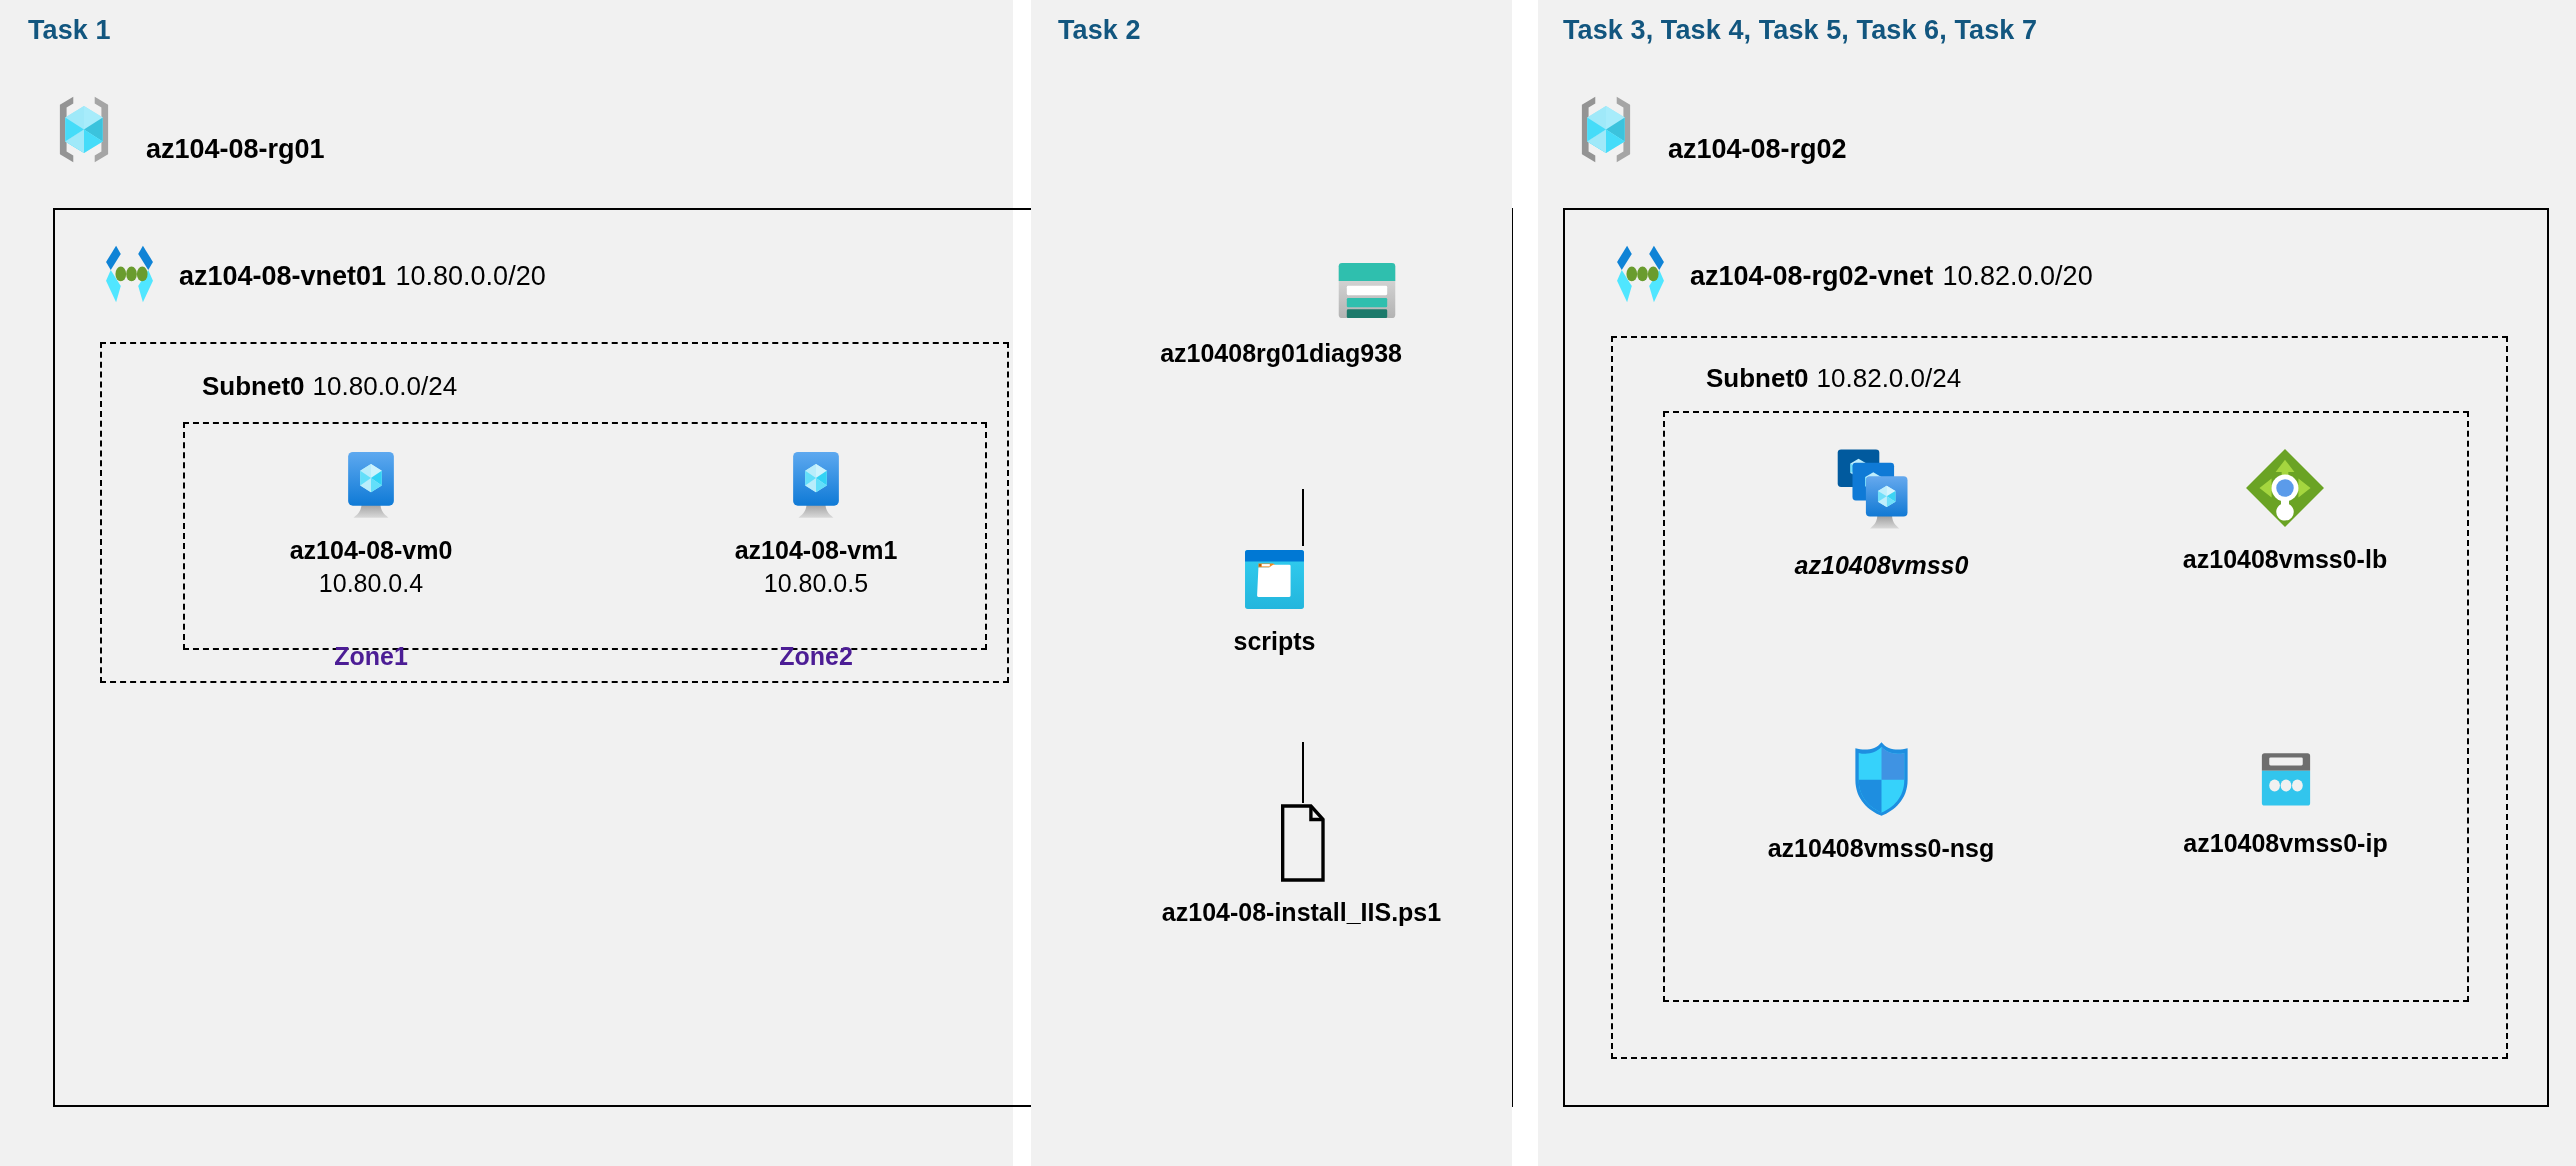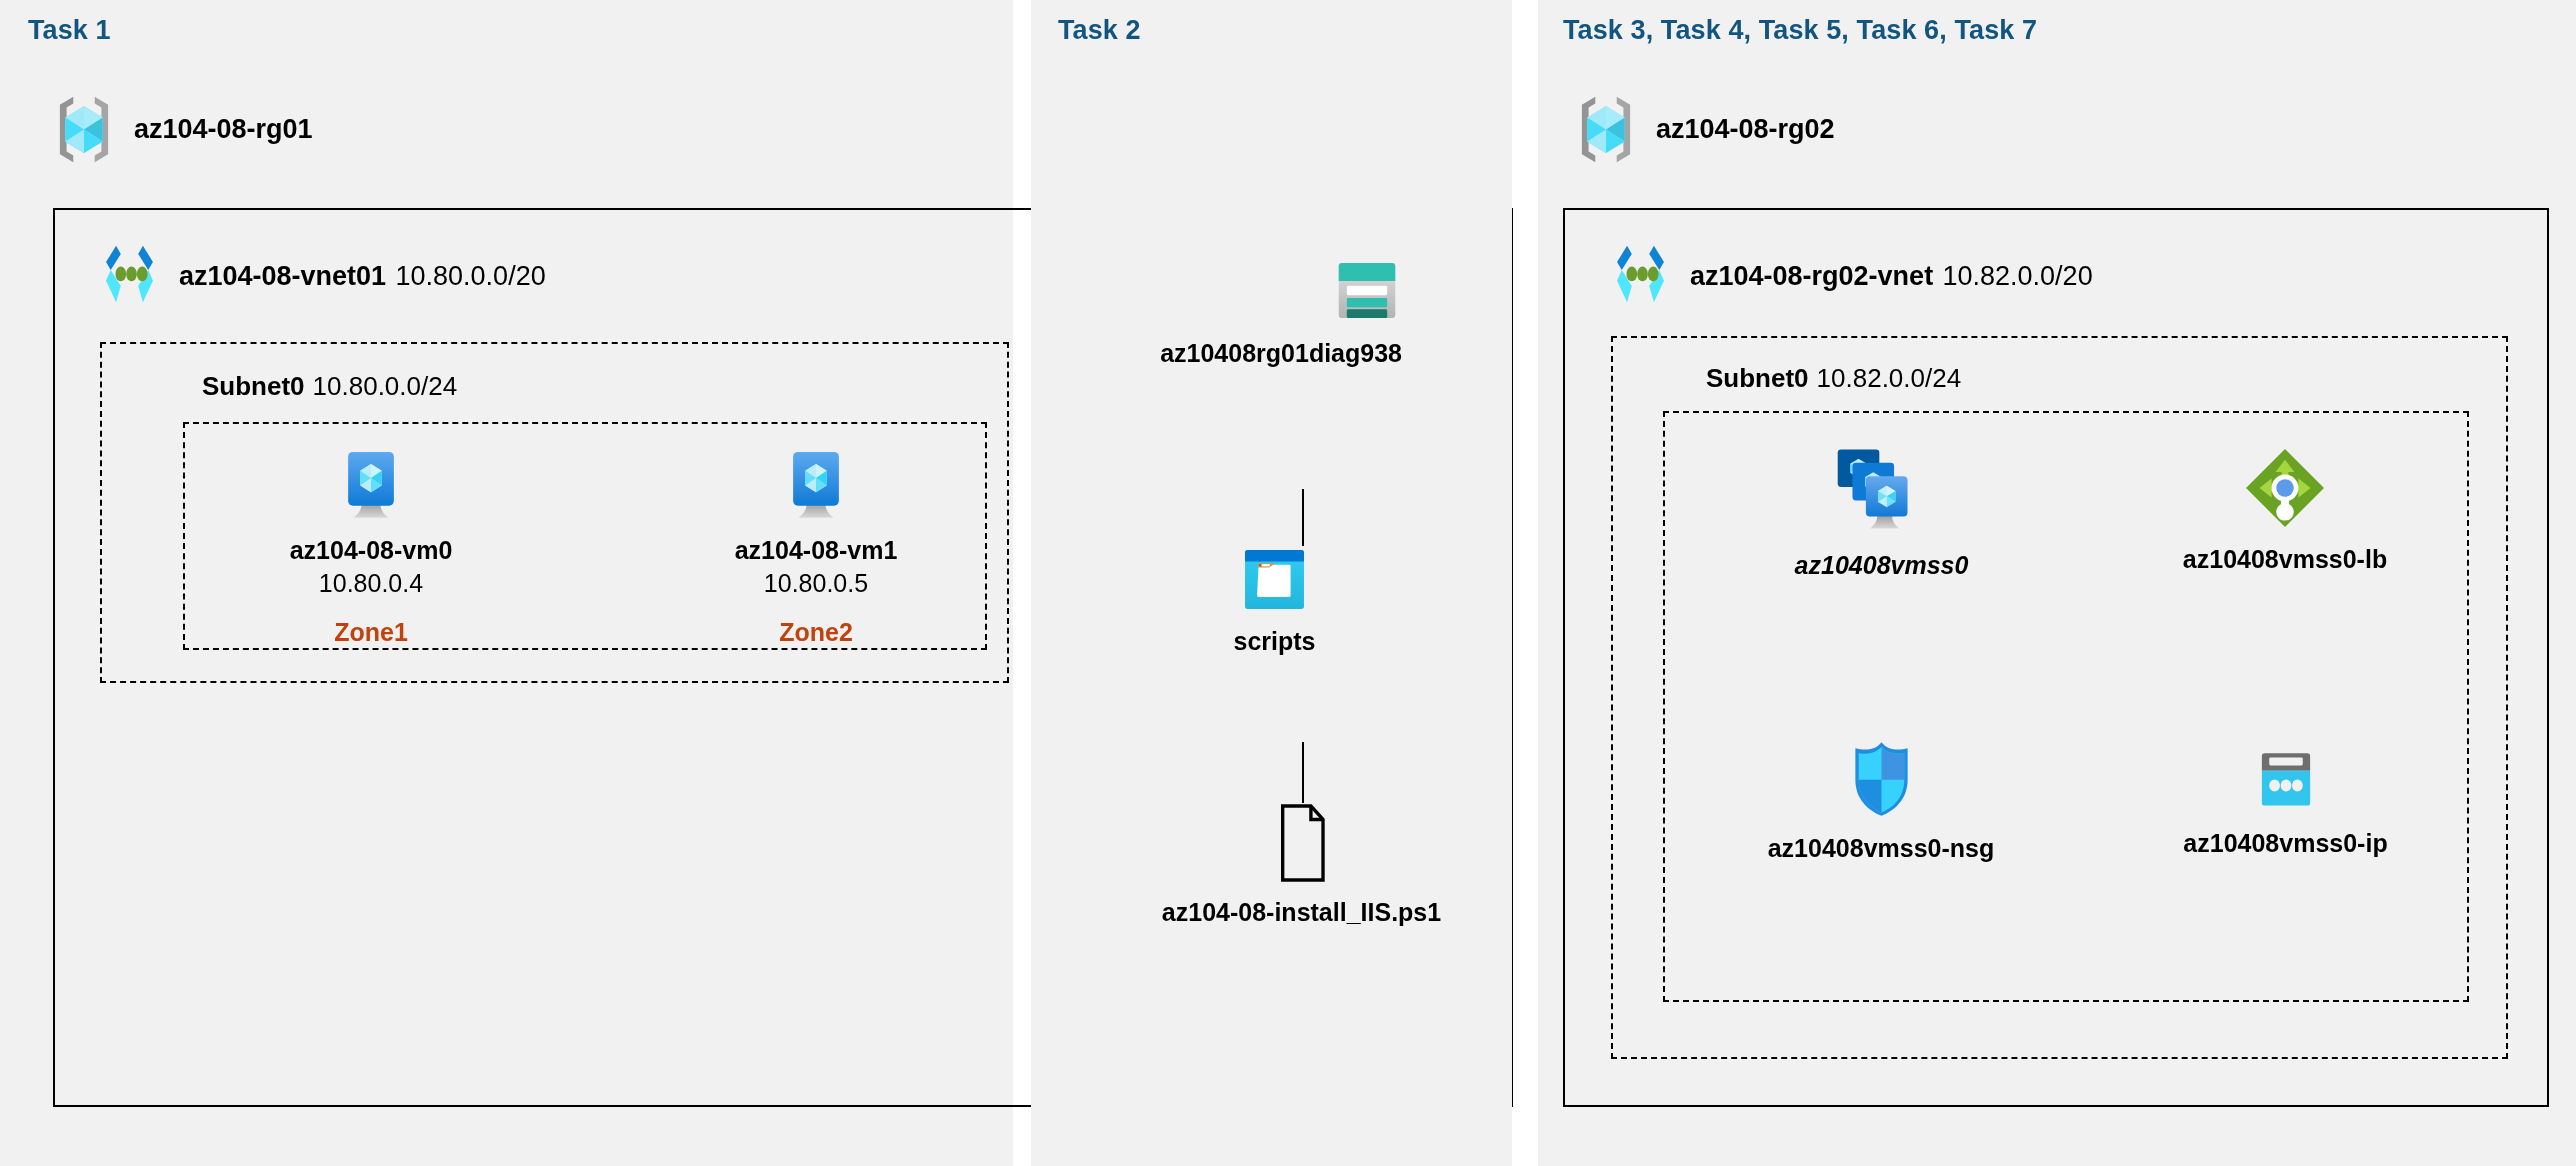--- a/index.html
+++ b/index.html
@@ -6,35 +6,35 @@
   body{
     width:2576px;height:1166px;position:relative;overflow:hidden;
     font-family:"Liberation Sans", sans-serif;
     -webkit-font-smoothing:antialiased;
   }
   .panel{position:absolute;background:#f1f1f1;}
   .task-label{
     position:absolute;color:#12567f;font-weight:bold;font-size:27px;
     letter-spacing:0.1px;white-space:nowrap;
   }
-  .rg-head{position:absolute;display:flex;align-items:center;gap:19px;}
+  .rg-head{position:absolute;display:flex;align-items:flex-end;gap:31px;}
   .rg-name{font-size:27px;font-weight:bold;color:#000;white-space:nowrap;}
   .solidbox{position:absolute;border:2.7px solid #000;box-sizing:border-box;background:transparent;}
   .dashbox{position:absolute;border:2.7px dashed #000;box-sizing:border-box;background:transparent;}
   .vnet-head{position:absolute;display:flex;align-items:center;gap:16px;white-space:nowrap;}
   .vnet-name{font-size:27px;font-weight:bold;color:#000;}
   .vnet-cidr{font-size:27px;font-weight:normal;color:#000;margin-left:9.4px;}
   .subnet-head{position:absolute;white-space:nowrap;}
   .subnet-name{font-size:26px;font-weight:bold;color:#000;}
   .subnet-cidr{font-size:26px;font-weight:normal;color:#000;margin-left:8px;text-align:center;}
   .node{position:absolute;display:flex;flex-direction:column;align-items:center;}
   .node .icon-wrap{display:flex;justify-content:center;align-items:flex-end;}
   .nlabel{font-size:25px;font-weight:bold;color:#000;white-space:nowrap;margin-top:13.5px;text-align:center;}
   .nsub{font-size:25px;font-weight:normal;color:#000;white-space:nowrap;margin-top:4px;text-align:center;}
-  .nzone{font-size:25px;font-weight:bold;color:#c2410c;white-space:nowrap;margin-top:20px;text-align:right;}
+  .nzone{font-size:25px;font-weight:bold;color:#4c1d95;white-space:nowrap;margin-top:44px;text-align:right;}
   .connector{position:absolute;width:2px;background:#000;}
   svg{display:block;}
 </style>
 </head>
 <body>
 
 <div class="panel" style="left:0px;top:0px;width:1013px;height:1166px;"></div>
 
 <div class="task-label" style="left:28px;top:15px;">Task 1</div>
 

